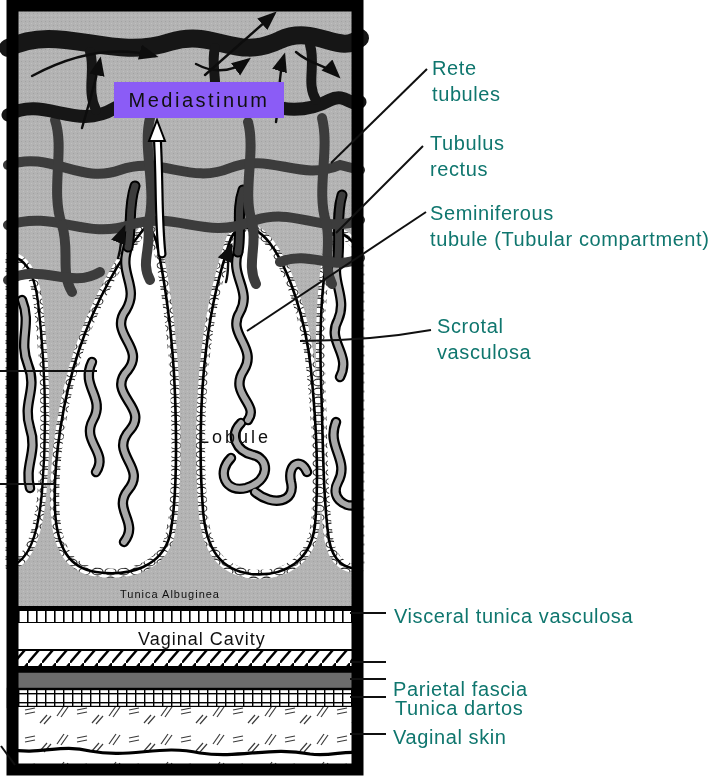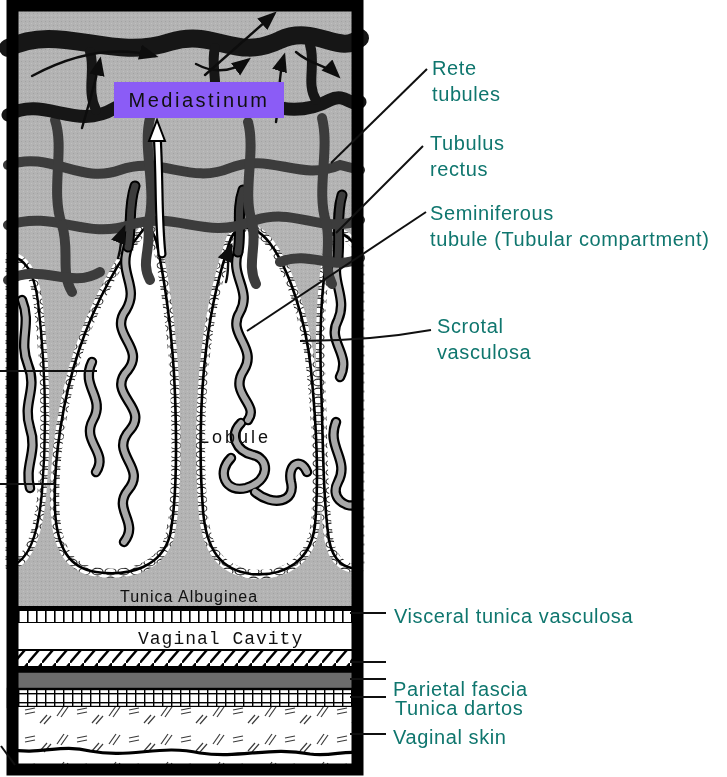--- a/index.html
+++ b/index.html
@@ -12,22 +12,22 @@
     position:absolute;color:#0f766e;font-size:20px;letter-spacing:.6px;
     line-height:1.32;white-space:pre-line;
   }
   .inner-label{position:absolute;color:#101010;}
   .mediastinum-box{
     position:absolute;left:114px;top:82px;width:170px;height:36px;
     background:#8b5cf6;display:flex;align-items:center;justify-content:center;
     font-size:20px;letter-spacing:2.5px;color:#101010;
   }
   .lobule-label{left:199px;top:427px;font-size:18px;letter-spacing:3px;}
-  .albuginea-label{left:120px;top:588px;font-size:16px;letter-spacing:1px;}
-  .vaginal-label{left:138px;top:629px;font-size:18px;letter-spacing:1px;font-family:Liberation Mono, monospace;}
+  .albuginea-label{left:120px;top:588px;font-size:11px;letter-spacing:1px;}
+  .vaginal-label{left:138px;top:629px;font-size:18px;letter-spacing:1px;}
 </style>
 </head>
 <body>
 
 <div class="stage">
 
   <svg width="727" height="777" viewBox="0 0 727 777">
     <defs>
       <marker id="ah" markerWidth="9" markerHeight="8" refX="6.5" refY="3.2" orient="auto">
         <path d="M0,0 L8,3.2 L0,6.4 Z" fill="#0d0d0d"></path>

